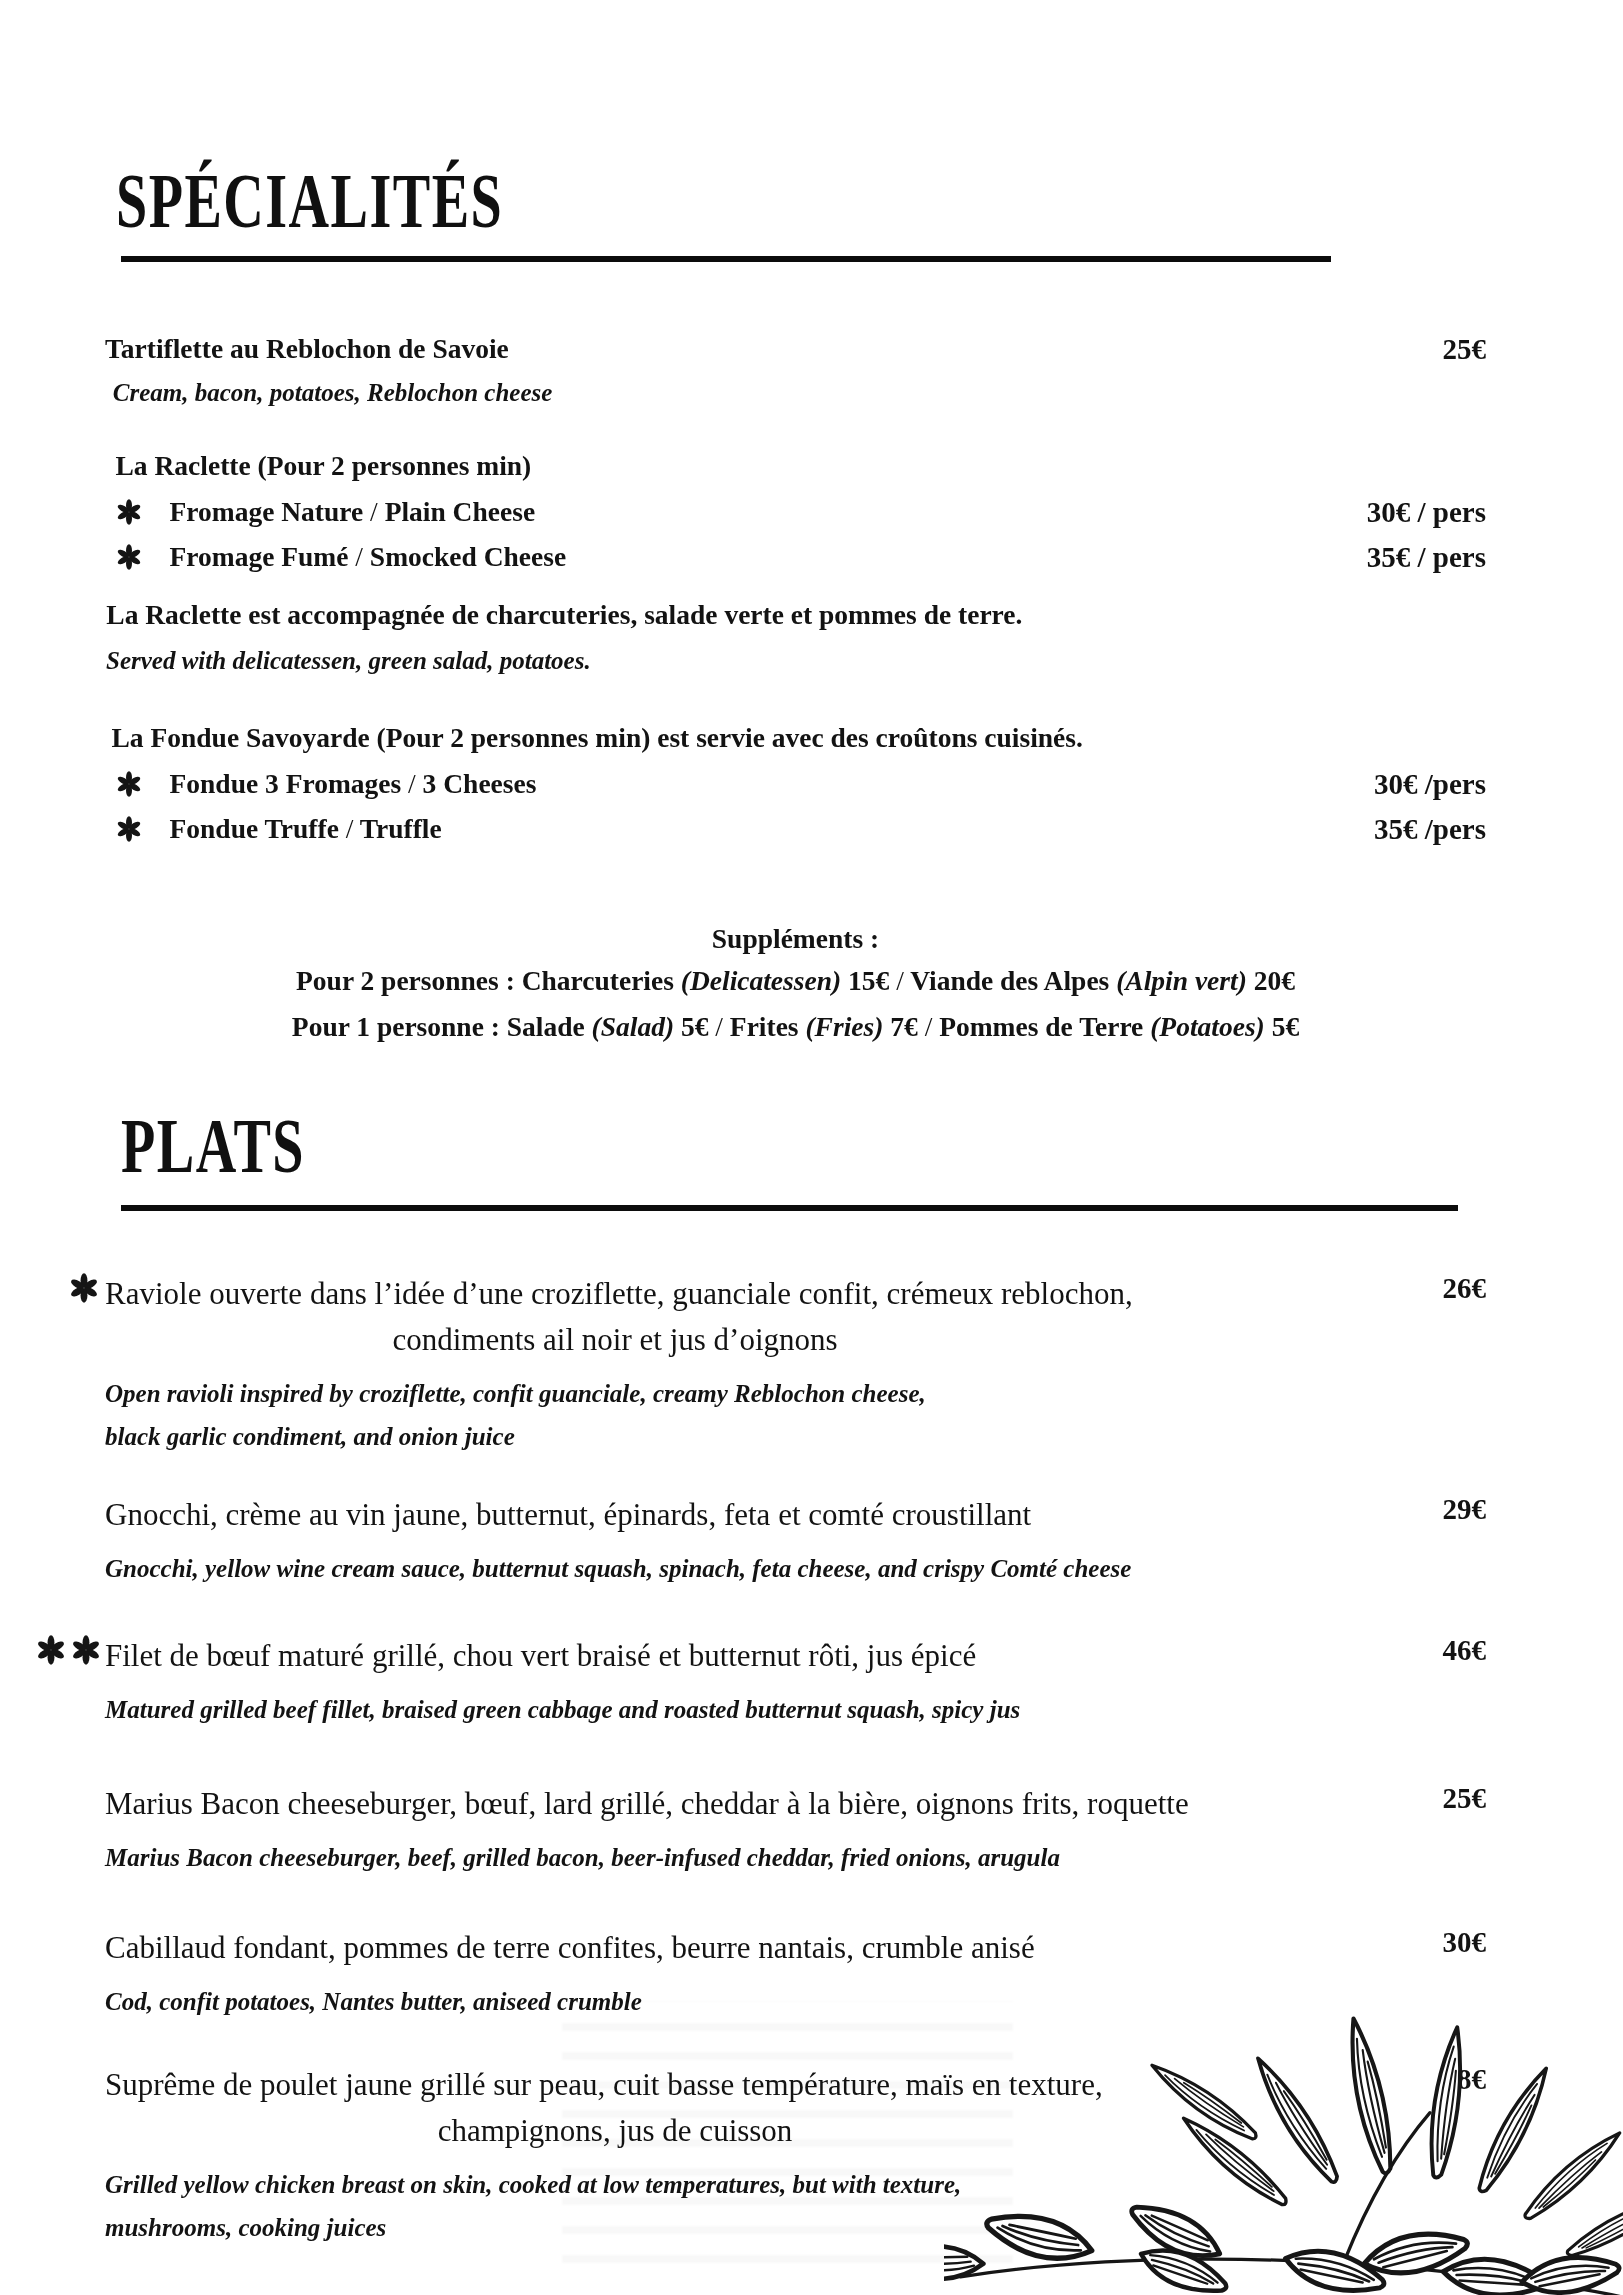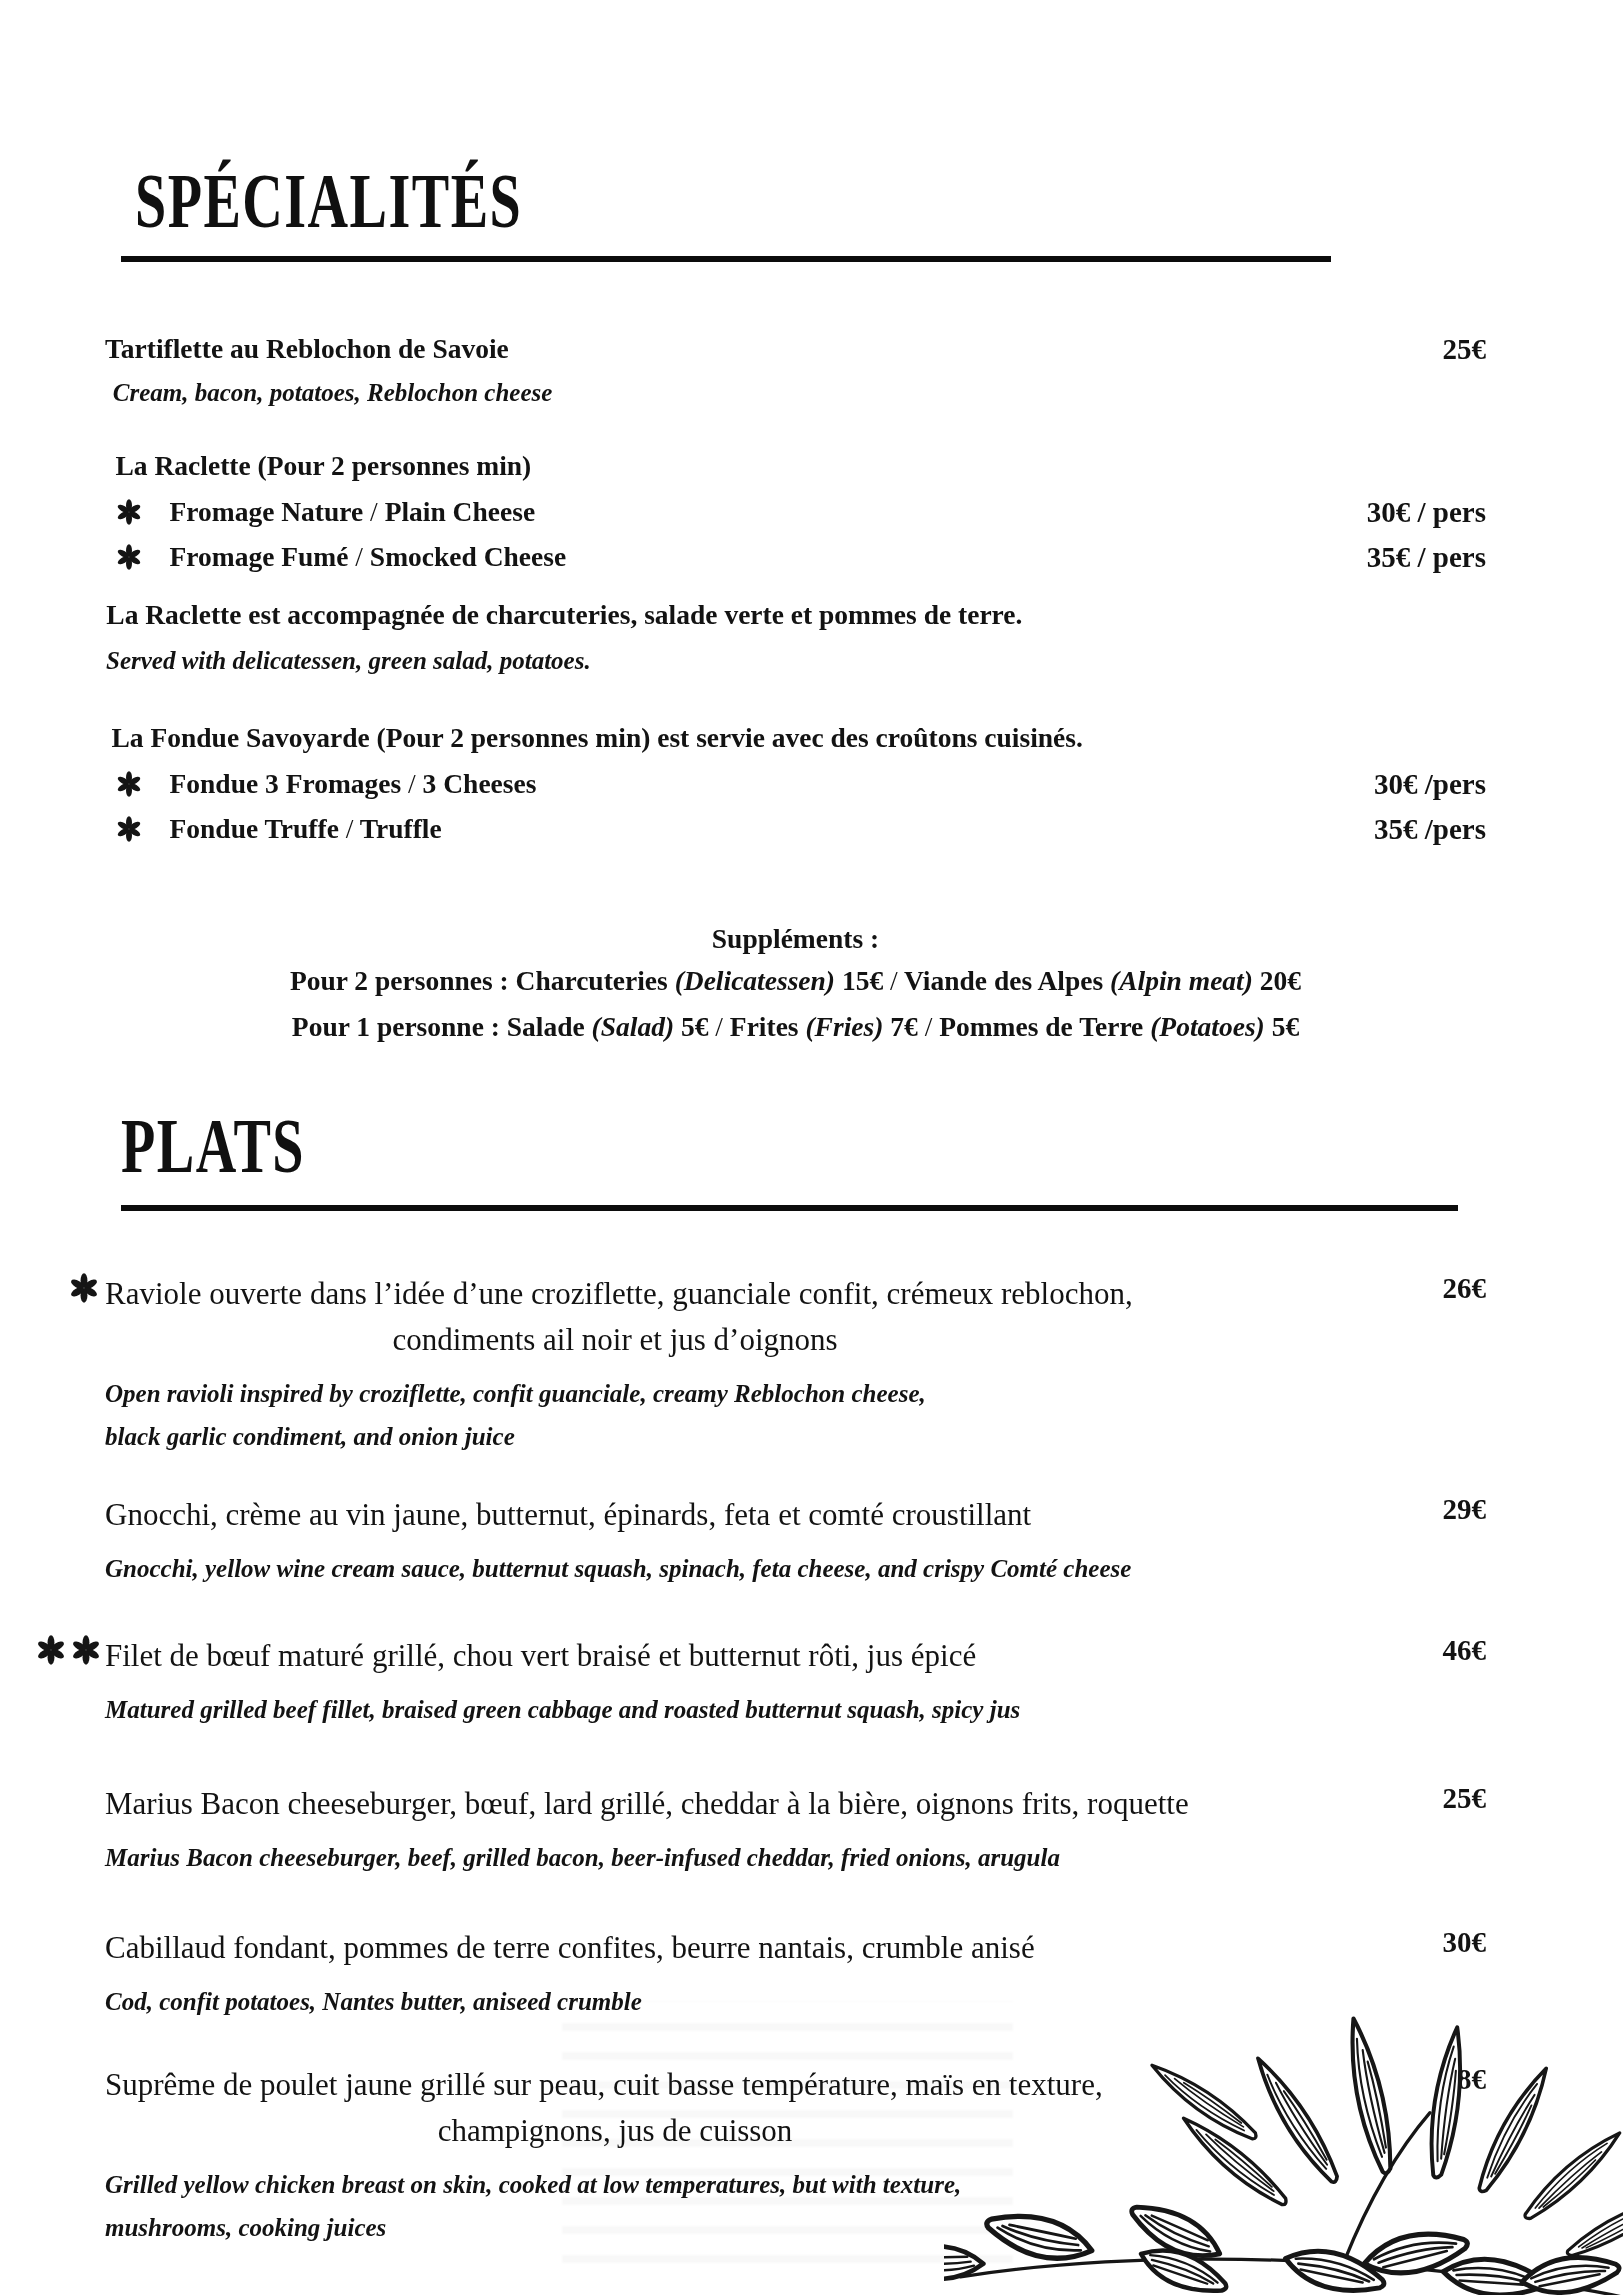--- a/index.html
+++ b/index.html
@@ -12,21 +12,21 @@
     font-family:"Liberation Serif", serif;
     box-sizing:border-box;
     padding:0 137px 0 105px;
     overflow:hidden;
   }
   [data-bind]:empty{display:none;}
 
   
   .sec-heading{margin:0;font-weight:700;font-size:78px;line-height:1;color:#101010;}
   .sec-heading .scale{display:inline-block;transform:scaleX(.72);transform-origin:left bottom;letter-spacing:2px;white-space:nowrap;}
-  #spec-heading{margin-top:162px;margin-left:30px;}
+  #spec-heading{margin-top:162px;margin-left:11px;}
   #plats-heading{margin-top:60px;margin-left:16.3px;}
   .rule{height:5.9px;background:#0c0c0c;margin-left:16.3px;}
   .rule.spec{width:1210px;margin-top:15.7px;}
   .rule.plats{width:1337px;margin-top:19.6px;}
 
   
   .item-title{font-size:27.5px;font-weight:700;line-height:1.3;}
   .item-desc{font-size:25px;font-weight:700;font-style:italic;line-height:1.3;}
   .price{font-size:29px;font-weight:700;white-space:nowrap;}
   .it{font-style:italic;}
@@ -174,21 +174,21 @@
             </svg>
           </span>
         <span class="opt-label"><span>Fondue Truffe </span><span class="lt">/</span><span> Truffle</span></span>
         <span class="price" data-bind="specialites.fondue.options.1.price">35€ /pers</span>
       </div>
     </div>
   </div>
 
   <div class="supplements">
     <div class="supp-title" data-bind="specialites.supplements.title">Suppléments :</div>
-    <div class="supp-line"><span>Pour 2 personnes : Charcuteries </span><span class="it">(Delicatessen)</span><span> 15€ </span><span class="lt">/</span><span> Viande des Alpes </span><span class="it">(Alpin meat)</span><span> 20€</span></div>
+    <div class="supp-line"><span>Pour 2 personnes : Charcuteries </span><span class="it">(Delicatessen)</span><span> 15€ </span><span class="lt">/</span><span> Viande des Alpes </span><span class="it">(Alpin vert)</span><span> 20€</span></div>
     <div class="supp-line"><span>Pour 1 personne : Salade </span><span class="it">(Salad)</span><span> 5€ </span><span class="lt">/</span><span> Frites </span><span class="it">(Fries)</span><span> 7€ </span><span class="lt">/</span><span> Pommes de Terre </span><span class="it">(Potatoes)</span><span> 5€</span></div>
   </div>
 
   <h1 class="sec-heading" id="plats-heading"><span class="scale" data-bind="plats.heading">PLATS</span></h1>
   <div class="rule plats"></div>
 
   <div class="plat" id="plat-0">
     <div class="plat-body">
       <span class="stars one">
           <svg class="star-svg" viewBox="0 0 100 100">

